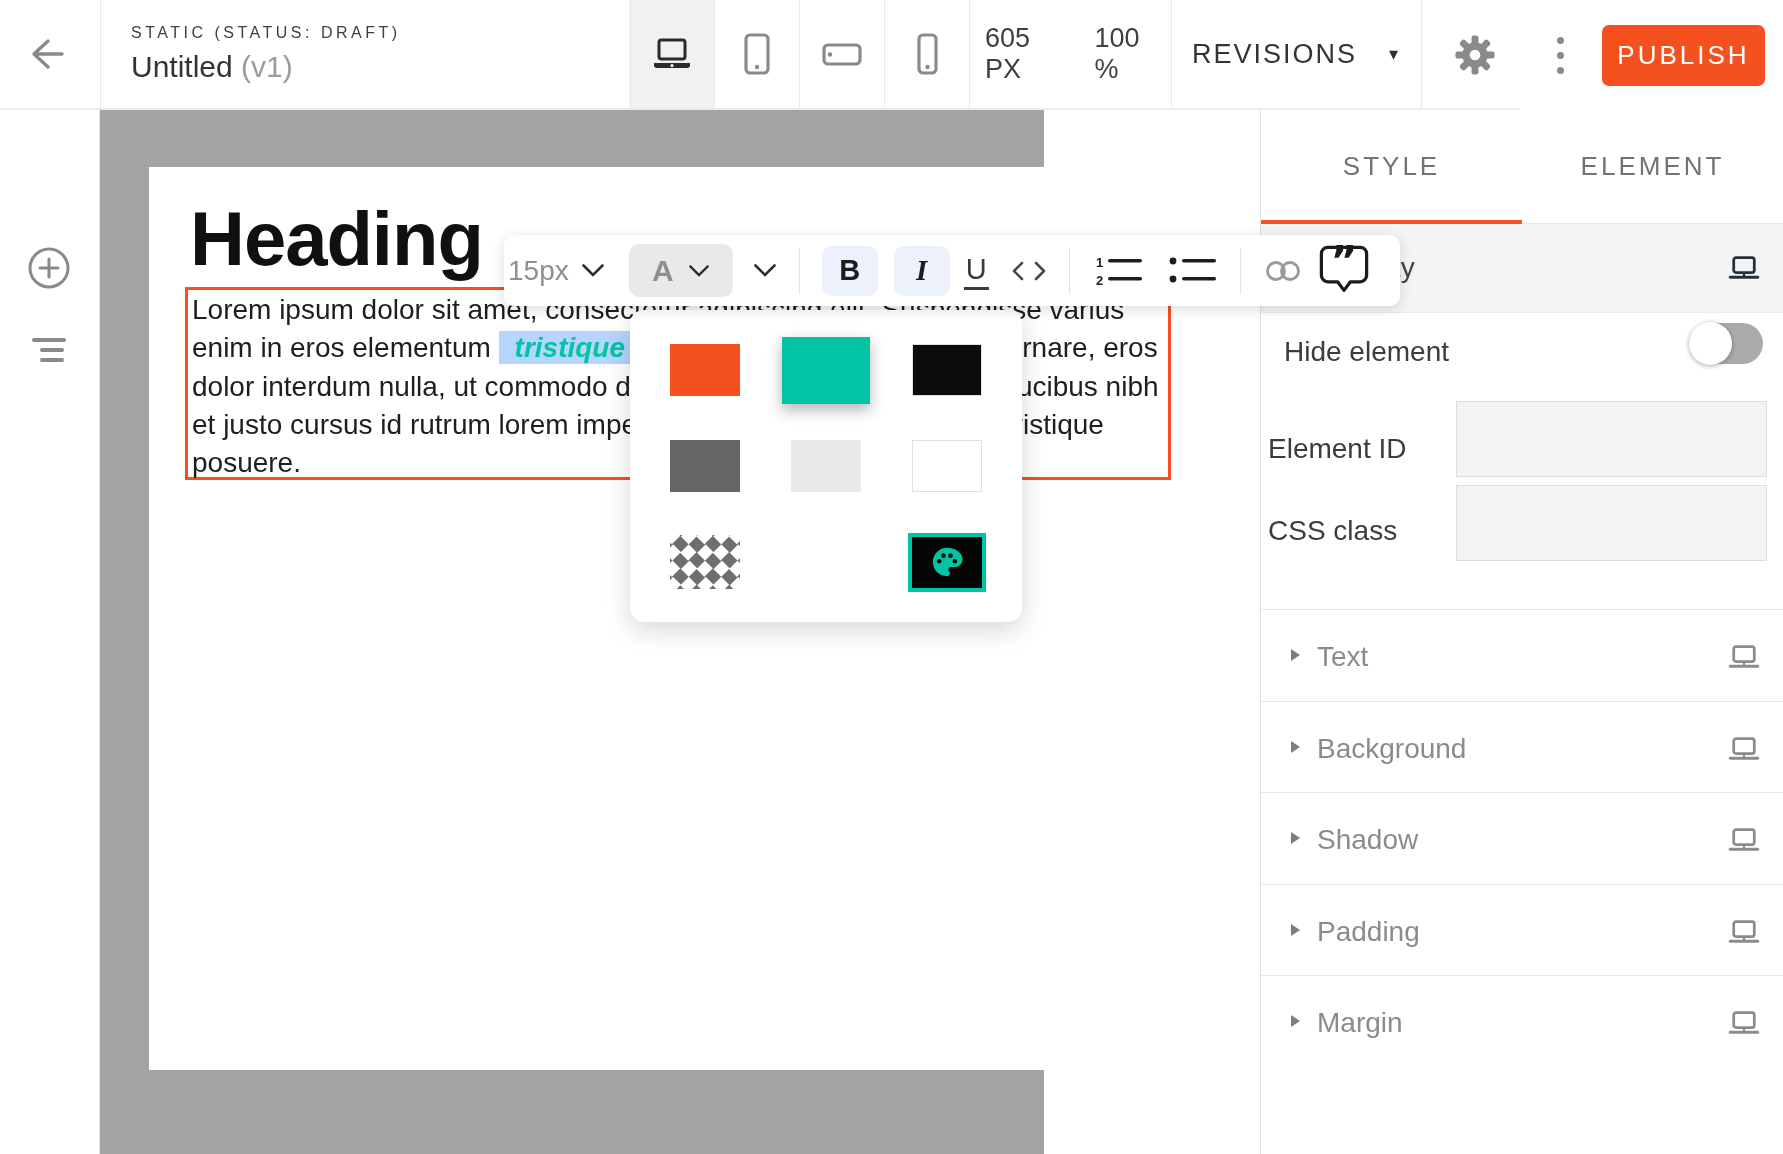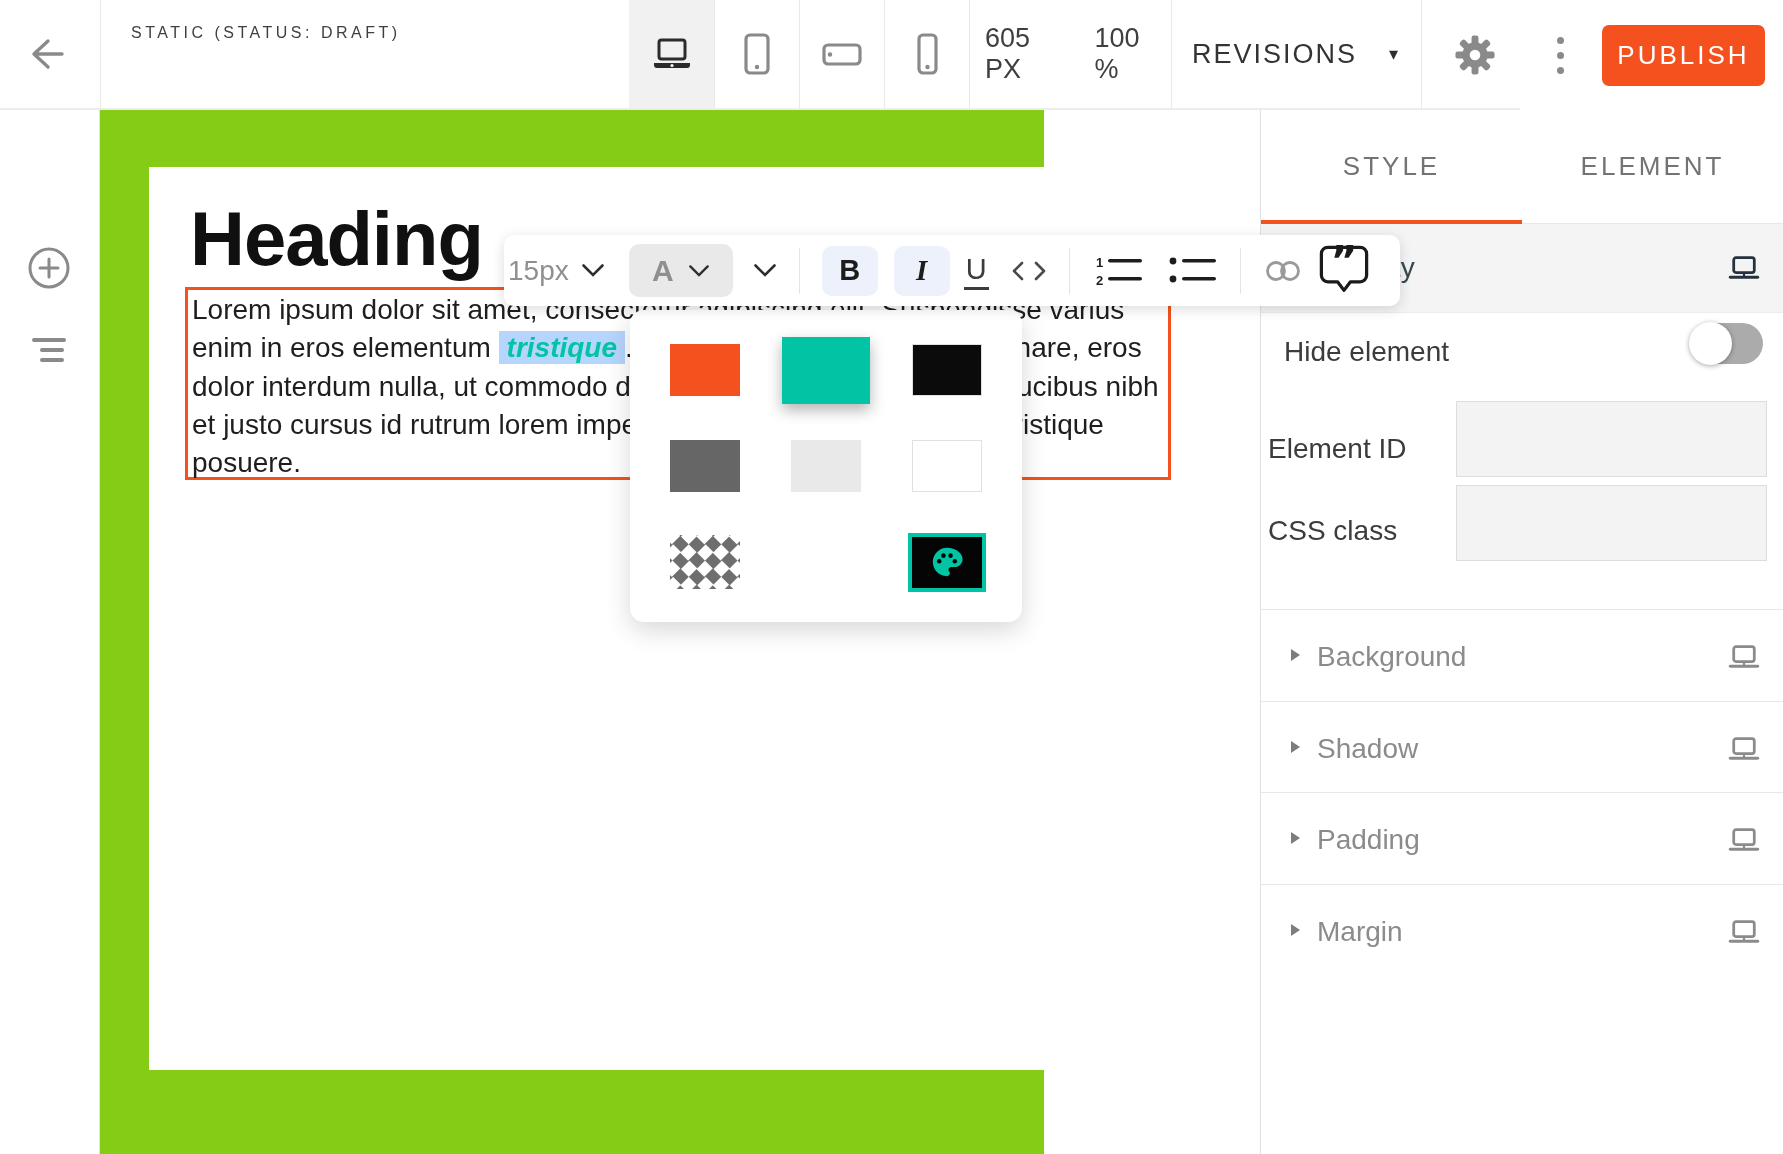--- a/index.html
+++ b/index.html
@@ -36,29 +36,29 @@
   .leftrail { position:absolute; left:0; top:110px; width:100px; height:1044px; background:#fff;
               border-right:1px solid #e5e5e5; z-index:30; }
   .rail-plus { position:absolute; left:26px; top:135px; width:46px; height:46px; cursor:pointer; }
   .rail-layers { position:absolute; left:32px; top:228px; width:34px; height:26px; cursor:pointer; }
   .rail-layers i { display:block; height:4px; border-radius:2px; background:#8a8a8a; }
   .rail-layers i:nth-child(1){ width:34px; margin-left:0; }
   .rail-layers i:nth-child(2){ width:24px; margin-left:8px; margin-top:6px; }
   .rail-layers i:nth-child(3){ width:24px; margin-left:8px; margin-top:6px; }
 
   
-  .canvas { position:absolute; left:100px; top:110px; width:944px; height:1044px; background:#84cc16; }
+  .canvas { position:absolute; left:100px; top:110px; width:944px; height:1044px; background:#a3a3a3; }
   .page-card { position:absolute; left:49px; top:57px; width:1060px; height:903px; background:#fff; }
   .page-heading { position:absolute; left:41px; top:28px; font-size:76px; font-weight:700;
                   color:#101010; letter-spacing:-1px; }
   .sel-box { position:absolute; left:36px; top:120px; width:986px; height:193px;
              border:3px solid #F4511E; }
   .sel-box p { position:absolute; left:4px; top:1px; width:976px; font-size:28px;
                line-height:38.3px; color:#1e1e1e; }
-  .sel-box mark { background:#B5D5FC; color:#00C4A4; font-weight:700; font-style:italic; padding:1px 8px; }
+  .sel-box mark { background:#B5D5FC; color:#00C4A4; font-weight:700; font-style:italic; padding:1px 16px; }
 
   
   .rt-toolbar { position:absolute; left:504px; top:235px; width:896px; height:71px; background:#fff;
                 border-radius:10px; box-shadow:0 3px 14px rgba(0,0,0,.14); z-index:70;
                 display:flex; align-items:center; }
   .tbtn { display:flex; align-items:center; justify-content:center; cursor:pointer; flex:none; }
   .fs-label { font-size:28px; color:#8f8f8f; margin-left:4px; }
   .chev { margin-left:12px; }
   .color-btn { margin-left:24px; width:104px; height:53px; background:#e9e9e9; border-radius:10px; gap:14px; }
   .color-btn .a { font-size:30px; font-weight:700; color:#8f8f8f; }
@@ -123,20 +123,24 @@
 
 <div class="topbar">
   <div class="back-btn">
     <svg width="44" height="40" viewBox="0 0 44 40">
       <path d="M24 7 L10 20 L24 33 M10 20 H38" fill="none" stroke="#8a8a8a" stroke-width="3.4" stroke-linecap="round" stroke-linejoin="round"></path>
     </svg>
   </div>
   <div class="tb-div" style="left:100px"></div>
   <div class="title-wrap">
     <div class="status-label">STATIC (STATUS: DRAFT)</div>
+    <div class="doc-title">
+      <span>Untitled</span>
+      <span class="ver">(v1)</span>
+    </div>
   </div>
 
   <div class="tb-div" style="left:629px"></div>
   <div class="device-btn active" style="left:629px">
     <svg width="44" height="40" viewBox="0 0 44 40">
       <rect x="9" y="6" width="26" height="19" rx="2.5" fill="none" stroke="#2b2b2b" stroke-width="3"></rect>
       <path d="M4 29 h36 v2 a3 3 0 0 1 -3 3 h-30 a3 3 0 0 1 -3 -3 z" fill="#2b2b2b"></path>
       <circle cx="22" cy="31.5" r="1.6" fill="#fff"></circle>
     </svg>
   </div>
@@ -342,20 +346,29 @@
     <div class="toggle">
       <div class="knob"></div>
     </div>
     <div class="field-label" style="top:120px">Element ID</div>
     <input class="field-input" style="top: 88px;" value="">
     <div class="field-label" style="top:202px">CSS class</div>
     <input class="field-input" style="top: 172px;" value="">
   </div>
 
   <div id="sections">
+      <div class="sect-row">
+       <span class="tri"></span>
+       <span class="sect-label">Text</span>
+       <span class="sect-laptop"><svg width="32" height="28" viewBox="0 0 28 24">
+  <rect x="5" y="3" width="18" height="13" rx="2" fill="none" stroke="#8b8b8b" stroke-width="2.4"></rect>
+  <path d="M2 20 h24" stroke="#8b8b8b" stroke-width="2.6" stroke-linecap="round"></path>
+  <circle cx="14" cy="18.2" r="1.1" fill="#8b8b8b"></circle>
+          </svg></span>
+     </div>
       <div class="sect-row">
        <span class="tri"></span>
        <span class="sect-label">Background</span>
        <span class="sect-laptop"><svg width="32" height="28" viewBox="0 0 28 24">
   <rect x="5" y="3" width="18" height="13" rx="2" fill="none" stroke="#8b8b8b" stroke-width="2.4"></rect>
   <path d="M2 20 h24" stroke="#8b8b8b" stroke-width="2.6" stroke-linecap="round"></path>
   <circle cx="14" cy="18.2" r="1.1" fill="#8b8b8b"></circle>
           </svg></span>
      </div>
       <div class="sect-row">

